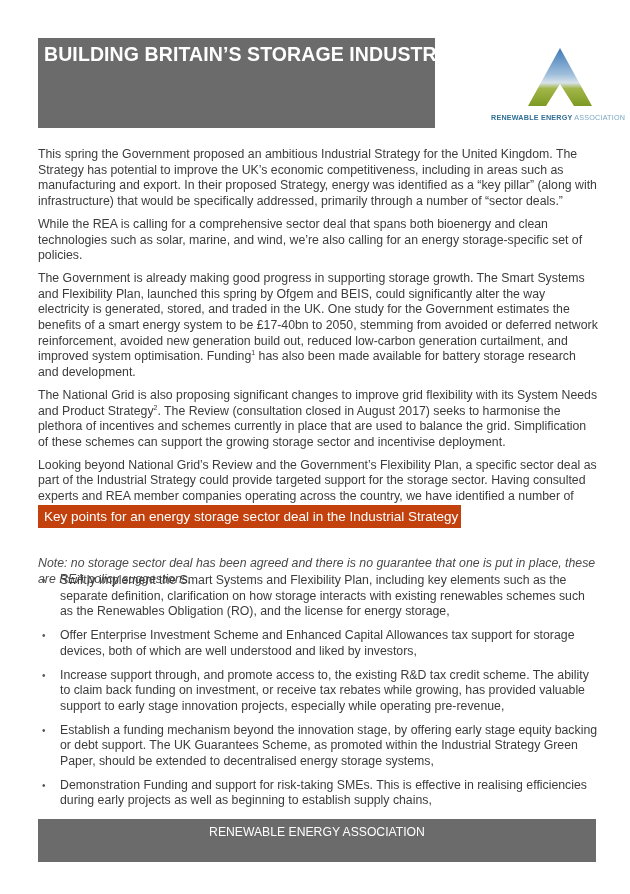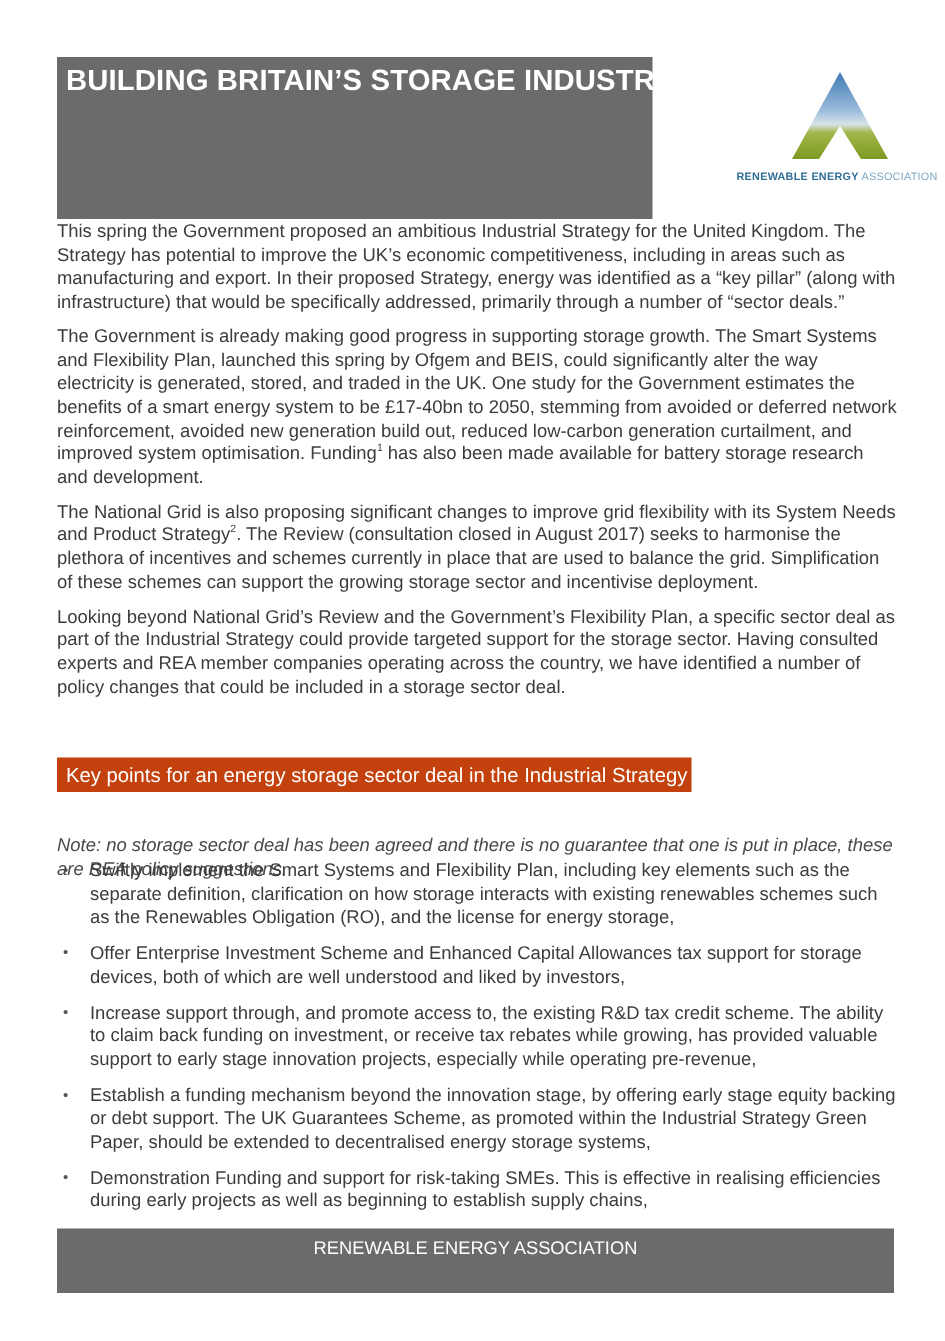--- a/index.html
+++ b/index.html
@@ -1,19 +1,19 @@
 <!DOCTYPE html>
 <html><head>
 <meta charset="utf-8">
 <style>
   html, body { margin: 0; padding: 0; background: #ffffff; }
   body { width: 630px; height: 894px; position: relative; overflow: hidden;
          font-family: "Liberation Sans", "DejaVu Sans", sans-serif; color: #3a3a3a; }
 
-  .header-box { position: absolute; left: 38px; top: 38px; width: 397px; height: 108px;
+  .header-box { position: absolute; left: 38px; top: 38px; width: 397px; height: 90px;
                 background: #6b6b6b; color: #ffffff; box-sizing: border-box; padding: 3px 6px 0 6px; }
   .header-title { font-weight: bold; font-size: 19.5px; letter-spacing: 0.1px; line-height: 26px; white-space: nowrap; }
   .header-sub { font-weight: bold; font-size: 13.2px; line-height: 18px; margin-top: 1px; letter-spacing: 0.1px; }
   .header-sub .indent { padding-left: 3px; }
 
   .logo { position: absolute; left: 444px; top: 44px; width: 150px; height: 84px; }
   .logo-letters { position: absolute; left: 0; top: -6px; font-size: 74px; line-height: 74px;
                   color: #5b9a3c; font-family: "Liberation Sans", sans-serif; letter-spacing: -2px; }
   .logo-tri { position: absolute; left: 84px; top: 4px; }
   .logo-tag { position: absolute; left: 3px; top: 69px; font-size: 7.2px; letter-spacing: 0.2px; white-space: nowrap; color: #2f6e95; }
@@ -59,20 +59,21 @@
     <path d="M32 0 L64 58 L46 58 L32 36 L18 58 L0 58 Z" fill="url(#sky)"></path>
   </svg>
   <div class="logo-tag">
     <span class="dark">RENEWABLE ENERGY</span>
     <span class="light">ASSOCIATION</span>
   </div>
 </div>
 
 <div class="body-text">
   <p>This spring the Government proposed an ambitious Industrial Strategy for the United Kingdom. The Strategy has potential to improve the UK’s economic competitiveness, including in areas such as manufacturing and export. In their proposed Strategy, energy was identified as a “key pillar” (along with infrastructure) that would be specifically addressed, primarily through a number of “sector deals.”</p>
+  <p>While the REA is calling for a comprehensive sector deal that spans both bioenergy and clean technologies such as solar, marine, and wind, we’re also calling for an energy storage-specific set of policies.</p>
   <p><span>The Government is already making good progress in supporting storage growth. The Smart Systems and Flexibility Plan, launched this spring by Ofgem and BEIS, could significantly alter the way electricity is generated, stored, and traded in the UK. One study for the Government estimates the benefits of a smart energy system to be £17-40bn to 2050, stemming from avoided or deferred network reinforcement, avoided new generation build out, reduced low-carbon generation curtailment, and improved system optimisation. Funding</span><sup>1</sup><span> has also been made available for battery storage research and development.</span></p>
   <p><span>The National Grid is also proposing significant changes to improve grid flexibility with its System Needs and Product Strategy</span><sup>2</sup><span>. The Review (consultation closed in August 2017) seeks to harmonise the plethora of incentives and schemes currently in place that are used to balance the grid. Simplification of these schemes can support the growing storage sector and incentivise deployment.</span></p>
   <p>Looking beyond National Grid’s Review and the Government’s Flexibility Plan, a specific sector deal as part of the Industrial Strategy could provide targeted support for the storage sector. Having consulted experts and REA member companies operating across the country, we have identified a number of policy changes that could be included in a storage sector deal.</p>
 </div>
 
 <div class="key-bar">Key points for an energy storage sector deal in the Industrial Strategy</div>
 
 <div class="note">Note: no storage sector deal has been agreed and there is no guarantee that one is put in place, these are REA policy suggestions.</div>
 
 <ul class="bullets">

